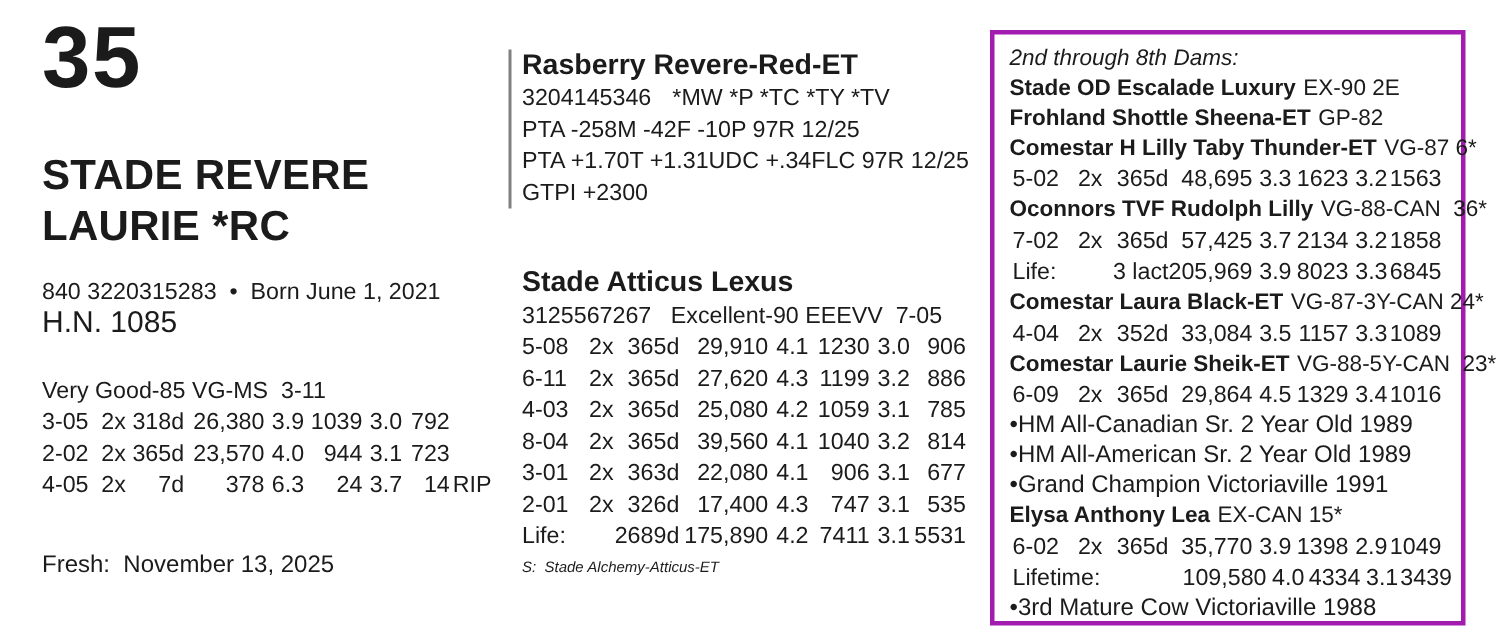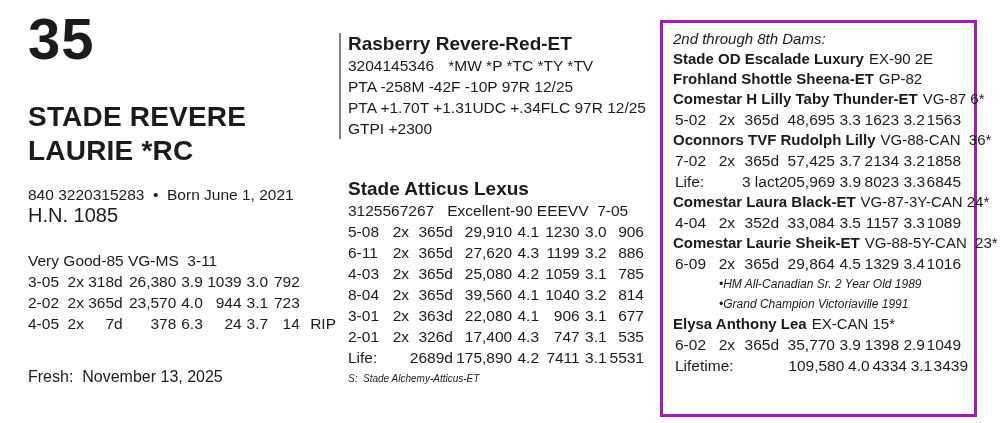--- a/index.html
+++ b/index.html
@@ -26,21 +26,21 @@
   table.rec td:first-child{text-align:left;}
 
   .rec-left td:nth-child(1){width:36px;}
   .rec-left td:nth-child(2){width:26px;}
   .rec-left td:nth-child(3){width:42px;}
   .rec-left td:nth-child(4){width:58px;}
   .rec-left td:nth-child(5){width:30px;}
   .rec-left td:nth-child(6){width:42px;}
   .rec-left td:nth-child(7){width:30px;}
   .rec-left td:nth-child(8){width:36px;}
-  .rec-left td:nth-child(9){width:40px;text-align:right;padding-left:2px;}
+  .rec-left td:nth-child(9){width:40px;text-align:left;padding-left:2px;}
 
   
   .col-mid{position:absolute;left:339px;top:33px;width:305px;}
   .sire-block{border-left:2px solid #808080;padding-left:7px;}
   .ped-title{font-size:19px;font-weight:bold;line-height:22px;}
   .ped-line{font-size:15.5px;line-height:21px;white-space:nowrap;}
   .codes{margin-left:14px;white-space:pre;}
   .score-inline{margin-left:13px;white-space:pre;}
   .dam-block{margin-top:39px;padding-left:9px;}
   .rec-mid td{font-size:15.5px;line-height:20.5px;}
@@ -57,21 +57,21 @@
   
   .dams-box{
     position:absolute;left:660px;top:20px;box-sizing:border-box;
     width:317px;height:397px;border:3px solid #a21caf;
     padding:6px 6px 4px 10px;
   }
   .box-title{font-size:15px;line-height:20px;font-style:italic;}
   .dam-line{font-size:15px;line-height:20px;white-space:nowrap;}
   .dam-nm{font-weight:bold;}
   .dam-sc{margin-left:5px;white-space:pre;}
-  .award-line{font-size:12px;line-height:20px;font-style:italic;white-space:nowrap;margin-left:46px;}
+  .award-line{font-size:16px;line-height:20px;white-space:nowrap;}
   .rec-box td{font-size:15px;line-height:20px;}
   .rec-box td:nth-child(1){width:38px;padding-left:2px;}
   .rec-box td:nth-child(2){width:22px;}
   .rec-box td:nth-child(3){width:44px;}
   .rec-box td:nth-child(4){width:56px;}
   .rec-box td:nth-child(5){width:26px;}
   .rec-box td:nth-child(6){width:38px;}
   .rec-box td:nth-child(7){width:26px;}
   .rec-box td:nth-child(8){width:36px;}
 </style>
@@ -319,20 +319,21 @@
       <td>29,864</td>
       <td>4.5</td>
       <td>1329</td>
       <td>3.4</td>
       <td>1016</td>
     </tr>
         </tbody>
       </table>
 
     <div class="award-line">•HM All-Canadian Sr. 2 Year Old 1989</div>
+    <div class="award-line">•HM All-American Sr. 2 Year Old 1989</div>
     <div class="award-line">•Grand Champion Victoriaville 1991</div>
 
     <div class="dam-line">
       <span class="dam-nm">Elysa Anthony Lea</span><span class="dam-sc">EX-CAN 15*</span>
     </div>
 
     <table class="rec rec-box">
         <tbody>
           <tr>
       <td>6-02</td>
@@ -355,15 +356,16 @@
       <td></td>
       <td>109,580</td>
       <td>4.0</td>
       <td>4334</td>
       <td>3.1</td>
       <td>3439</td>
     </tr>
         </tbody>
       </table>
 
+    <div class="award-line">•3rd Mature Cow Victoriaville 1988</div>
   </div>
 
 </div>
 
 </body></html>

